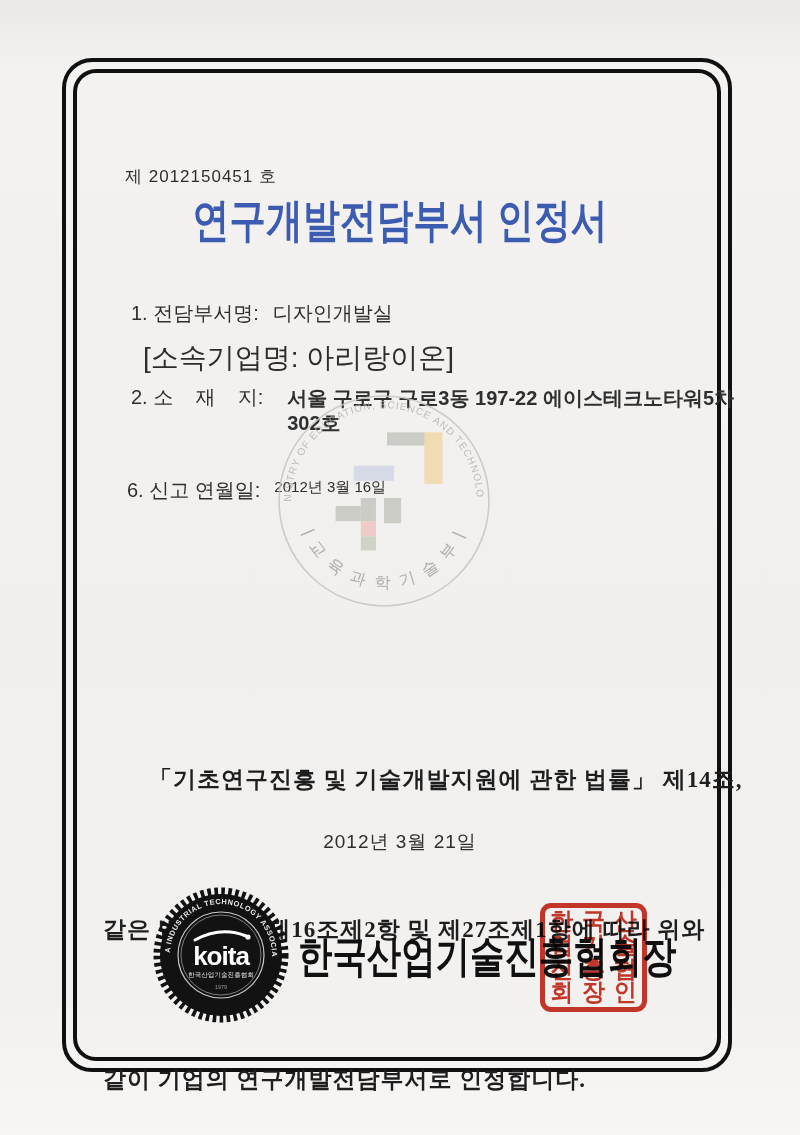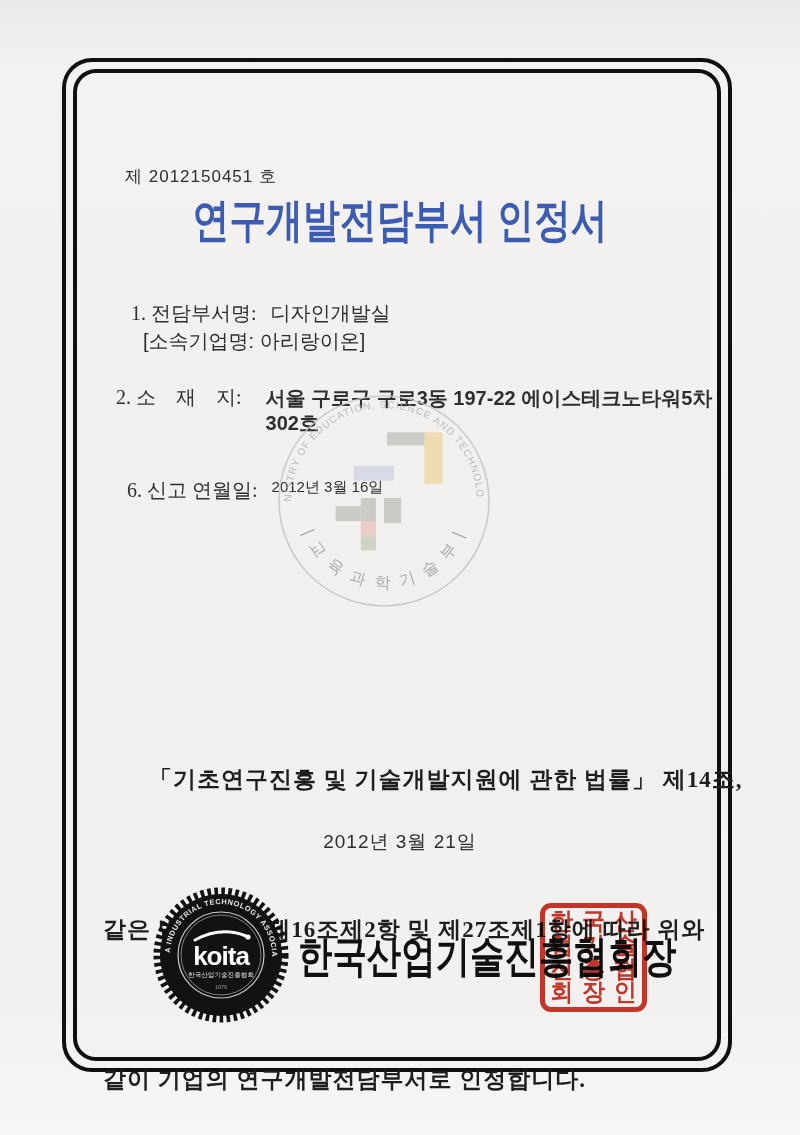--- a/index.html
+++ b/index.html
@@ -16,25 +16,25 @@
     position:absolute;left:73px;top:69px;width:648px;height:992px;box-sizing:border-box;
     border:4px solid #101010;border-radius:23px;
   }
   .doc-number{position:absolute;left:125px;top:136px;font-size:17px;letter-spacing:1px;color:#2e2e2e;white-space:pre;margin-top:29px;}
   .title{
     position:absolute;left:0;top:190px;width:800px;text-align:center;
     font-size:46px;font-weight:800;color:#3b5cb1;letter-spacing:0px;white-space:pre;
     transform:scaleX(0.80);transform-origin:50% 50%;
   }
   .field{position:absolute;display:flex;align-items:flex-start;font-size:20px;color:#2f2f2f;}
-  .field .lbl{white-space:pre;font-weight:500;font-family:Liberation Serif, serif;}
+  .field .lbl{white-space:pre;font-weight:500;}
   .field .val{white-space:pre;margin-left:14px;font-weight:500;}
   .f1{left:131px;top:300px;}
-  .f1sub{left:143px;top:328px;font-size:20px;white-space:pre;position:absolute;font-weight:500;}
-  .f2{left:116px;top:384px;}
+  .f1sub{left:143px;top:339px;font-size:28px;white-space:pre;position:absolute;font-weight:500;}
+  .f2{left:131px;top:384px;}
   .f2 .val{margin-left:24px;width:450px;white-space:normal;font-size:20px;line-height:25px;padding-top:2px;font-weight:bold;}
   .f3{left:127px;top:477px;}
   .f3 .val{font-size:15px;padding-top:1px;text-align:center;}
   .watermark{position:absolute;left:273px;top:390px;width:222px;height:222px;opacity:0.85;}
   .body-text{
     position:absolute;left:103px;top:655px;width:606px;
     font-family:"Liberation Serif",serif;font-weight:700;color:#1e1e1e;
     font-size:23px;line-height:50px;letter-spacing:1px;white-space:pre;
   }
   .body-text .bl:first-child{text-indent:46px;}

